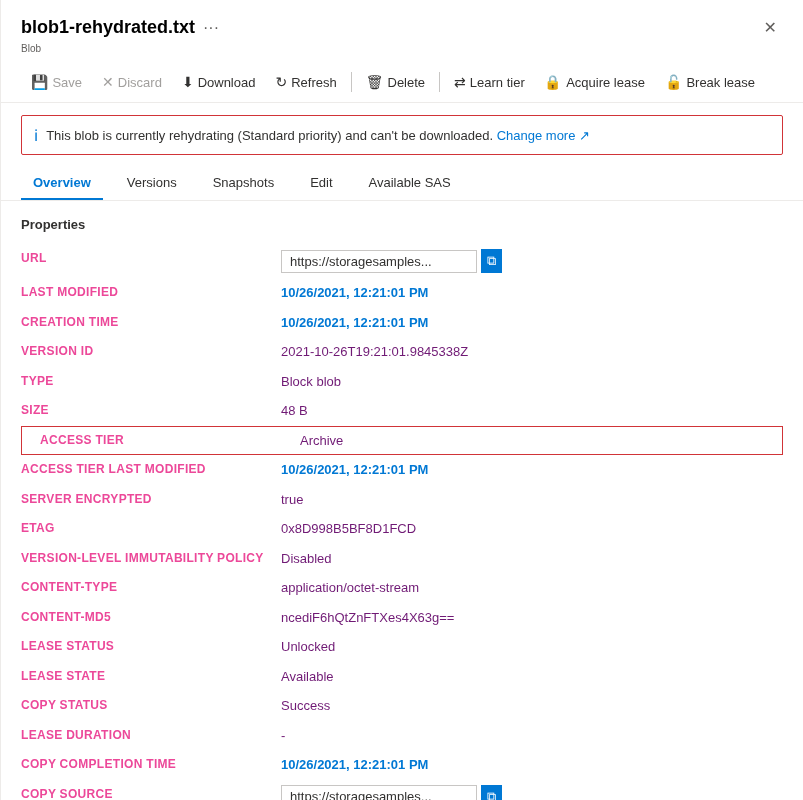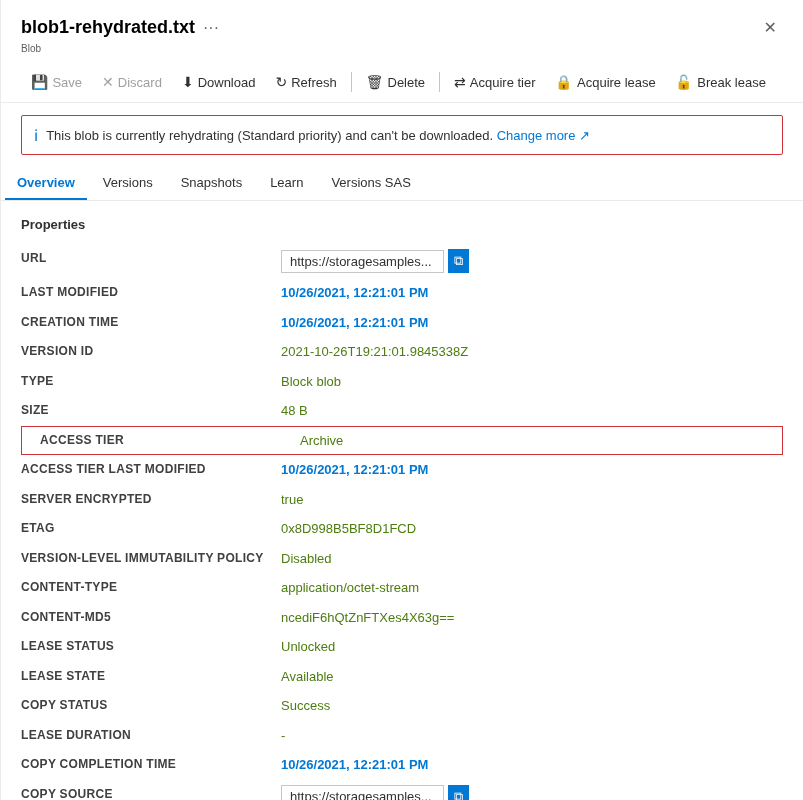--- a/index.html
+++ b/index.html
@@ -21,39 +21,39 @@
     .toolbar-separator { width: 1px; height: 20px; background: #c8c6c4; margin: 0 4px; }
     .toolbar-btn.disabled { color: #a19f9d; cursor: default; }
 
     
     .alert-banner { margin: 12px 20px; border: 1px solid #d13438; border-radius: 2px; padding: 8px 12px; display: flex; align-items: center; gap: 8px; font-size: 13px; }
     .alert-icon { color: #0078d4; font-size: 16px; flex-shrink: 0; }
     .alert-text { color: #323130; }
     .alert-link { color: #0078d4; text-decoration: none; }
 
     
-    .tabs { display: flex; align-items: center; padding: 0 4px; border-bottom: 1px solid #edebe9; gap: 4px; }
+    .tabs { display: flex; align-items: center; padding: 0 20px; border-bottom: 1px solid #edebe9; gap: 12px; }
     .tab { padding: 8px 12px; cursor: pointer; font-size: 13px; color: #323130; border-bottom: 2px solid transparent; white-space: nowrap; }
     .tab.active { color: #0078d4; border-bottom: 2px solid #0078d4; font-weight: 600; }
 
     
     .content { padding: 16px 20px; }
     .section-title { font-size: 13px; font-weight: 600; color: #323130; margin-bottom: 12px; }
 
     
     .properties-table { width: 100%; }
     .prop-row { display: flex; align-items: flex-start; padding: 5px 0; min-height: 26px; }
     .prop-row.highlighted { border: 1.5px solid #d13438; padding: 4px 18px; justify-content: space-between; }
-    .prop-label { width: 260px; flex-shrink: 0; font-size: 12px; color: #404040; font-weight: 600; letter-spacing: 0.3px; text-transform: uppercase; padding-right: 16px; line-height: 1.5; }
-    .prop-value { font-size: 13px; color: #4d7c0f; flex: 1; line-height: 1.5; }
+    .prop-label { width: 260px; flex-shrink: 0; font-size: 12px; color: #ec4899; font-weight: 600; letter-spacing: 0.3px; text-transform: uppercase; padding-right: 16px; line-height: 1.5; }
+    .prop-value { font-size: 13px; color: #701a75; flex: 1; line-height: 1.5; }
     .prop-value.blue { color: #0078d4; font-weight: bold; }
 
     
     .url-field { display: flex; align-items: center; gap: 4px; }
-    .url-input { border: 1px solid #c8c6c4; padding: 3px 8px; font-size: 13px; color: #323130; width: 163px; background: #fff; }
+    .url-input { border: 1px solid #c8c6c4; padding: 3px 8px; font-size: 13px; color: #323130; width: 196px; background: #fff; }
     .copy-btn { background: #0078d4; border: none; cursor: pointer; padding: 4px 6px; display: flex; align-items: center; justify-content: center; color: #fff; font-size: 13px; }
   </style>
 </head>
 <body>
 
 <div class="panel">
 
   <div class="panel-header">
     <div class="panel-title-row">
       <div style="display:flex;align-items:center;">
@@ -82,21 +82,21 @@
         <span>Refresh</span>
       </button>
       <div class="toolbar-separator"></div>
       <button class="toolbar-btn">
         <span class="icon">🗑</span>
         <span>Delete</span>
       </button>
       <div class="toolbar-separator"></div>
       <button class="toolbar-btn">
         <span class="icon">⇄</span>
-        <span>Acquire tier</span>
+        <span>Learn tier</span>
       </button>
       <button class="toolbar-btn">
         <span class="icon">🔒</span>
         <span>Acquire lease</span>
       </button>
       <button class="toolbar-btn">
         <span class="icon">🔓</span>
         <span>Break lease</span>
       </button>
     </div>
@@ -110,22 +110,22 @@
         <span>Change more</span>
         <span>↗</span>
       </a>
     </span>
   </div>
 
   <div class="tabs">
     <div class="tab active">Overview</div>
     <div class="tab">Versions</div>
     <div class="tab">Snapshots</div>
-    <div class="tab">Learn</div>
-    <div class="tab">Versions SAS</div>
+    <div class="tab">Edit</div>
+    <div class="tab">Available SAS</div>
   </div>
 
   <div class="content">
     <div class="section-title">Properties</div>
     <div class="properties-table">
 
       <div class="prop-row">
         <span class="prop-label">URL</span>
         <div class="url-field">
           <input class="url-input" type="text" value="https://storagesamples..." readonly="" style="">

